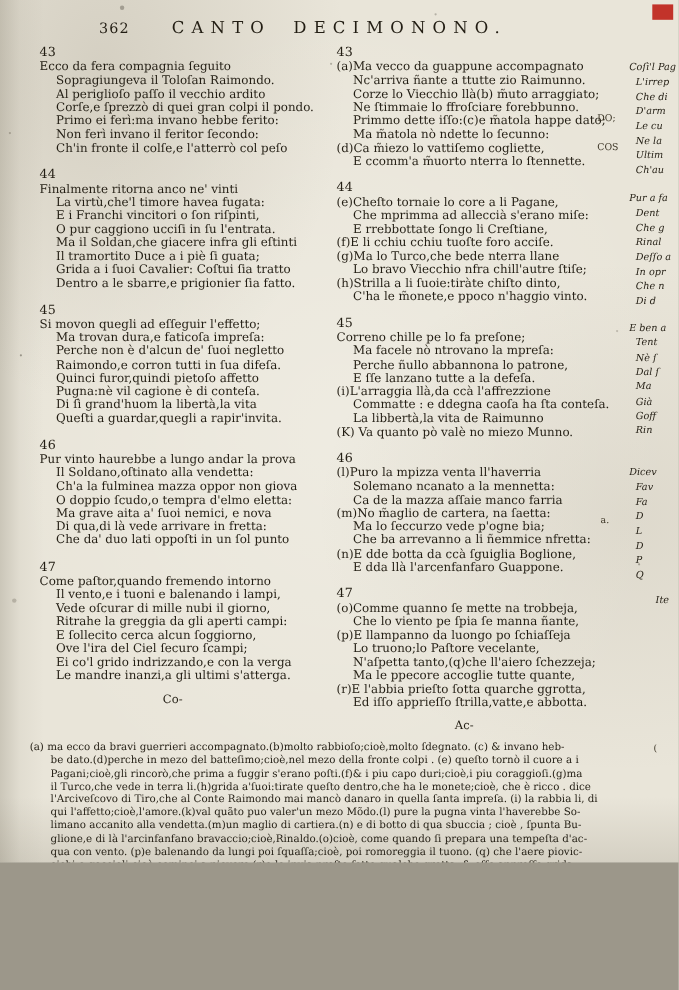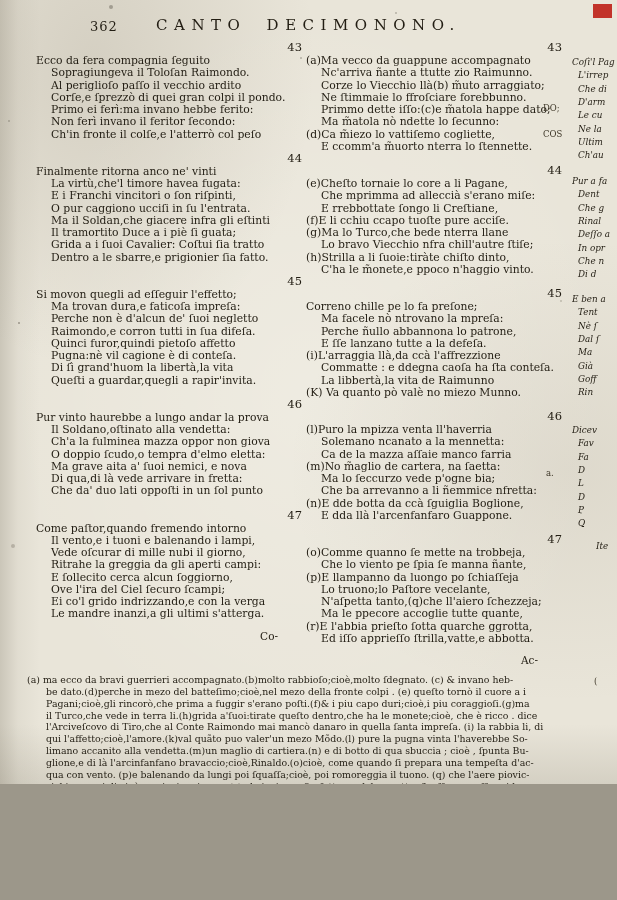--- a/index.html
+++ b/index.html
@@ -30,25 +30,25 @@
   .red-marker{position:absolute;left:593px;top:4px;width:19px;height:14px;background:#c2332a;}
   .pagenum{position:absolute;left:90px;top:19px;font-size:13px;letter-spacing:1px;}
   .header-title{
     position:absolute;top:16px;left:0;width:100%;text-align:center;
     font-size:15px;letter-spacing:6.5px;word-spacing:9px;white-space:nowrap;
   }
   .col{position:absolute;top:41px;}
   .col-left{left:36px;width:266px;}
   .col-right{left:306px;width:256px;}
   .stanza{margin-bottom:11px;}
-  .stanza-num{text-align:right;font-size:11.5px;line-height:13px;margin-bottom:1px;}
+  .stanza-num{text-align:left;font-size:11.5px;line-height:13px;margin-bottom:1px;}
   .vline{font-size:10.8px;line-height:12.25px;margin-left:15px;white-space:nowrap;}
   .vline.out{margin-left:0;}
   .col-left .vline{}
-  .catchword{text-align:right;margin-right:24px;font-size:10.5px;margin-top:-2px;}
+  .catchword{text-align:center;margin-right:24px;font-size:10.5px;margin-top:-2px;}
   .annotations{position:absolute;left:27px;top:674px;width:564px;}
   .aline{font-size:9.4px;line-height:11.85px;margin-left:19px;white-space:nowrap;}
   .aline.first{margin-left:0;}
   .mn-block{
     position:absolute;left:572px;width:45px;overflow:hidden;
     font-style:italic;font-size:8.8px;line-height:13.35px;white-space:nowrap;
   }
   .mn-line{margin-left:6px;}
   .mn-line.first{margin-left:0;}
   .stray{position:absolute;font-size:8.5px;color:#3e3728;white-space:nowrap;}
@@ -128,21 +128,21 @@
         <div class="vline">Primmo dette iſſo:(c)e m̃atola happe dato;</div>
         <div class="vline">Ma m̃atola nò ndette lo ſecunno:</div>
         <div class="vline out">(d)Ca m̃iezo lo vattiſemo cogliette,</div>
         <div class="vline">E ccomm'a m̃uorto nterra lo ſtennette.</div>
       </div>
       <div class="stanza">
         <div class="stanza-num">44</div>
         <div class="vline out">(e)Cheſto tornaie lo core a li Pagane,</div>
         <div class="vline">Che mprimma ad alleccià s'erano miſe:</div>
         <div class="vline">E rrebbottate ſongo li Creſtiane,</div>
-        <div class="vline out">(f)E li cchiu ccapo tuoſte pure acciſe.</div>
+        <div class="vline out">(f)E li cchiu cchiu tuoſte foro acciſe.</div>
         <div class="vline out">(g)Ma lo Turco,che bede nterra llane</div>
         <div class="vline">Lo bravo Viecchio nfra chill'autre ſtiſe;</div>
         <div class="vline out">(h)Strilla a li ſuoie:tiràte chiſto dinto,</div>
         <div class="vline">C'ha le m̃onete,e ppoco n'haggio vinto.</div>
       </div>
       <div class="stanza">
         <div class="stanza-num">45</div>
         <div class="vline out">Correno chille pe lo fa preſone;</div>
         <div class="vline">Ma facele nò ntrovano la mpreſa:</div>
         <div class="vline">Perche ñullo abbannona lo patrone,</div>

